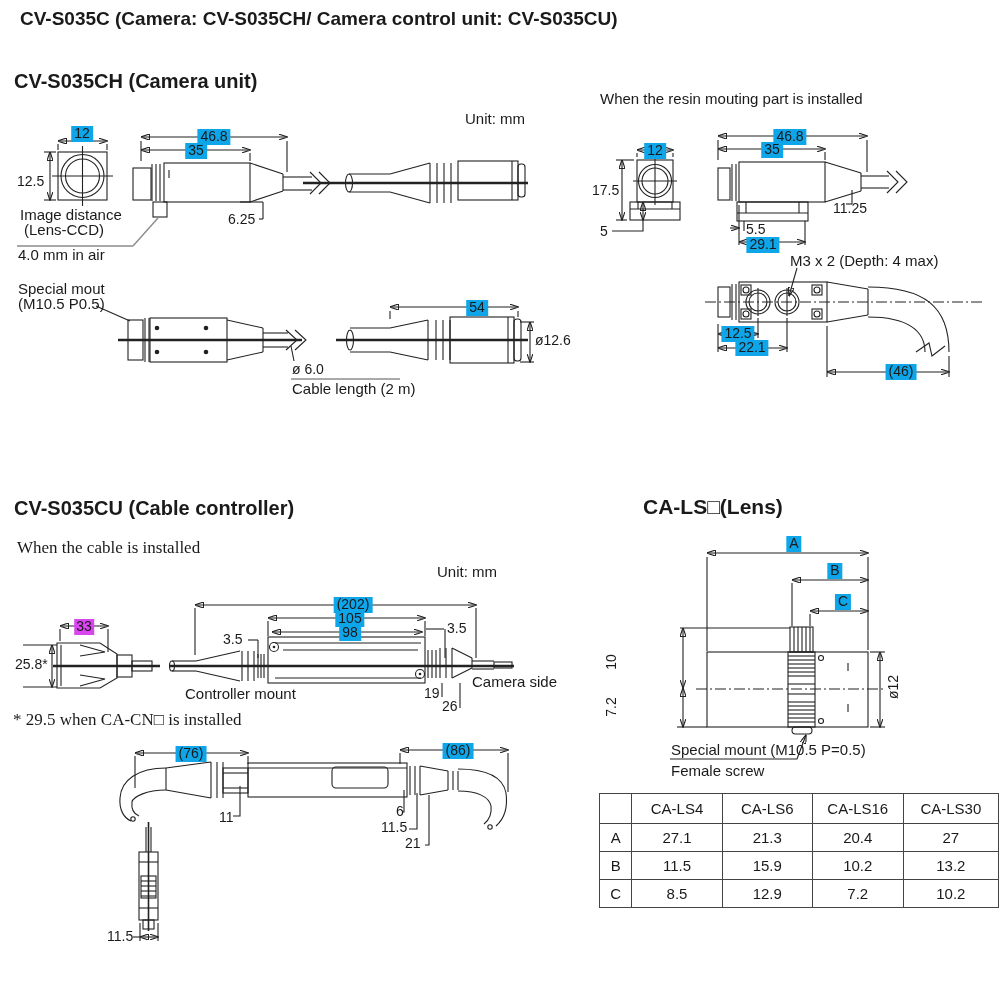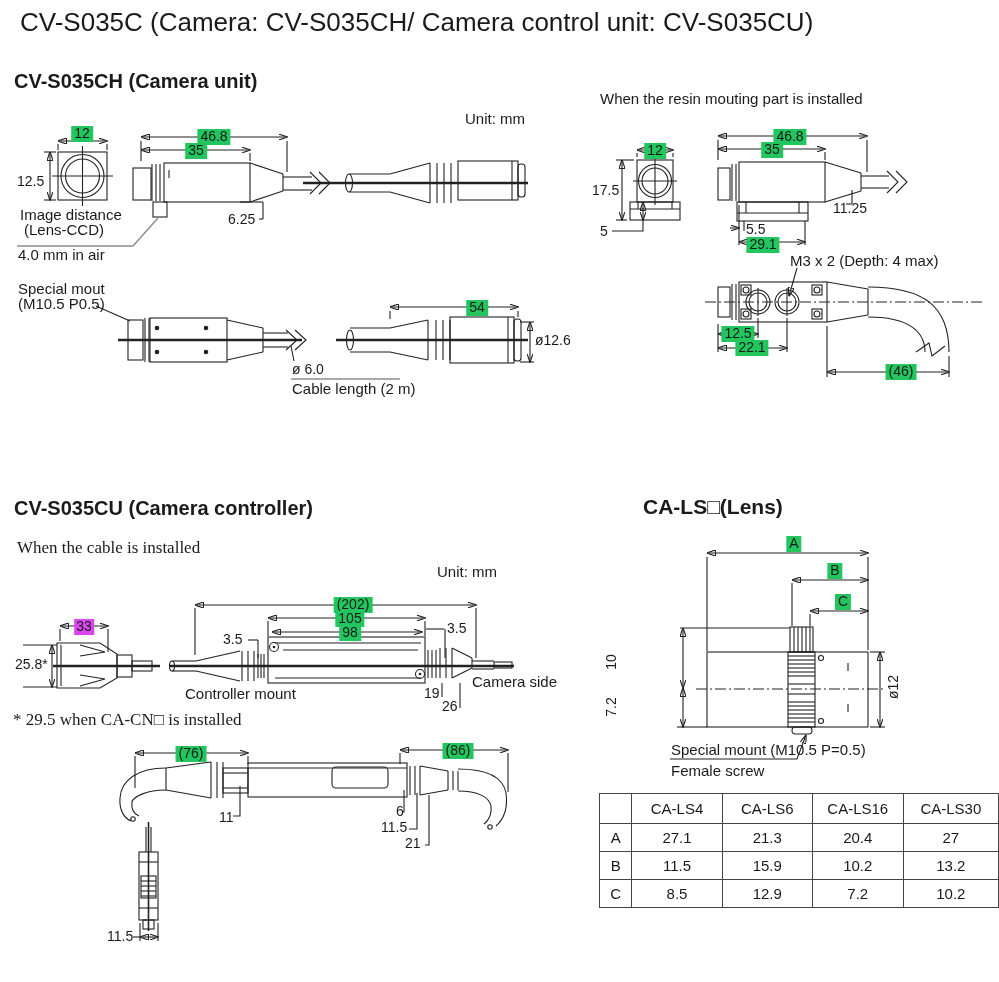--- a/index.html
+++ b/index.html
@@ -9,22 +9,22 @@
   svg line,svg path,svg rect,svg circle,svg ellipse,svg polyline,svg polygon{stroke:#222;stroke-width:1.1;fill:none;}
   svg .thk{stroke-width:2.3;}
   svg .med{stroke-width:1.6;}
   svg .fil{fill:#222;stroke:none;}
   svg .gray{stroke:#8c8c8c;stroke-width:1.4;}
   svg .cl{stroke-dasharray:11 3 2 3;}
   .lbl{position:absolute;font-size:14px;line-height:1.12;white-space:nowrap;}
   .s15{font-size:15px;}
   .s17{font-size:17px;font-family:Liberation Serif, serif;}
   .h{font-size:20px;font-weight:bold;}
-  .title{font-size:26px;}
-  .ctr{transform:translateX(-50%);background:#22c55e;padding:0 3px;}
+  .title{font-size:19px;font-weight:bold;}
+  .ctr{transform:translateX(-50%);background:#0ea5e9;padding:0 3px;}
   .bg{background:#d946ef;padding:0 2px;}
   .rot{transform:translate(-50%,-50%) rotate(-90deg);}
   #lens-table{position:absolute;left:599px;top:793px;border-collapse:collapse;table-layout:fixed;padding-left:37px;}
   #lens-table td{border:1px solid #444;text-align:center;font-size:15px;padding:0;}
   #lens-table .hrow td{height:29px;}
   #lens-table .drow td{height:27px;}
 </style>
 </head>
 <body>
 
@@ -416,21 +416,21 @@
 <div class="lbl ctr" style="left:790px;top:129px">46.8</div>
 <div class="lbl ctr" style="left:772px;top:142px">35</div>
 <div class="lbl" style="left:833px;top:201px">11.25</div>
 <div class="lbl" style="left:746px;top:222px">5.5</div>
 <div class="lbl ctr" style="left:763px;top:237px">29.1</div>
 <div class="lbl s15" style="left:790px;top:253px">M3 x 2  (Depth: 4 max)</div>
 <div class="lbl ctr" style="left:738px;top:326px">12.5</div>
 <div class="lbl ctr" style="left:752px;top:340px">22.1</div>
 <div class="lbl ctr" style="left:901px;top:364px">(46)</div>
 
-<div class="lbl h" style="left:14px;top:497px">CV-S035CU (Camera controller)</div>
+<div class="lbl h" style="left:14px;top:497px">CV-S035CU (Cable controller)</div>
 <div class="lbl s17" style="left:17px;top:538px">When the cable is installed</div>
 <div class="lbl s15" style="left:437px;top:564px">Unit: mm</div>
 <div class="lbl ctr" style="left:353px;top:597px">(202)</div>
 <div class="lbl ctr" style="left:350px;top:611px">105</div>
 <div class="lbl ctr" style="left:350px;top:625px">98</div>
 <div class="lbl" style="left:223px;top:632px">3.5</div>
 <div class="lbl" style="left:447px;top:621px">3.5</div>
 <div class="lbl ctr bg" style="left:84px;top:619px">33</div>
 <div class="lbl" style="left:15px;top:657px">25.8*</div>
 <div class="lbl s15" style="left:185px;top:686px">Controller mount</div>

